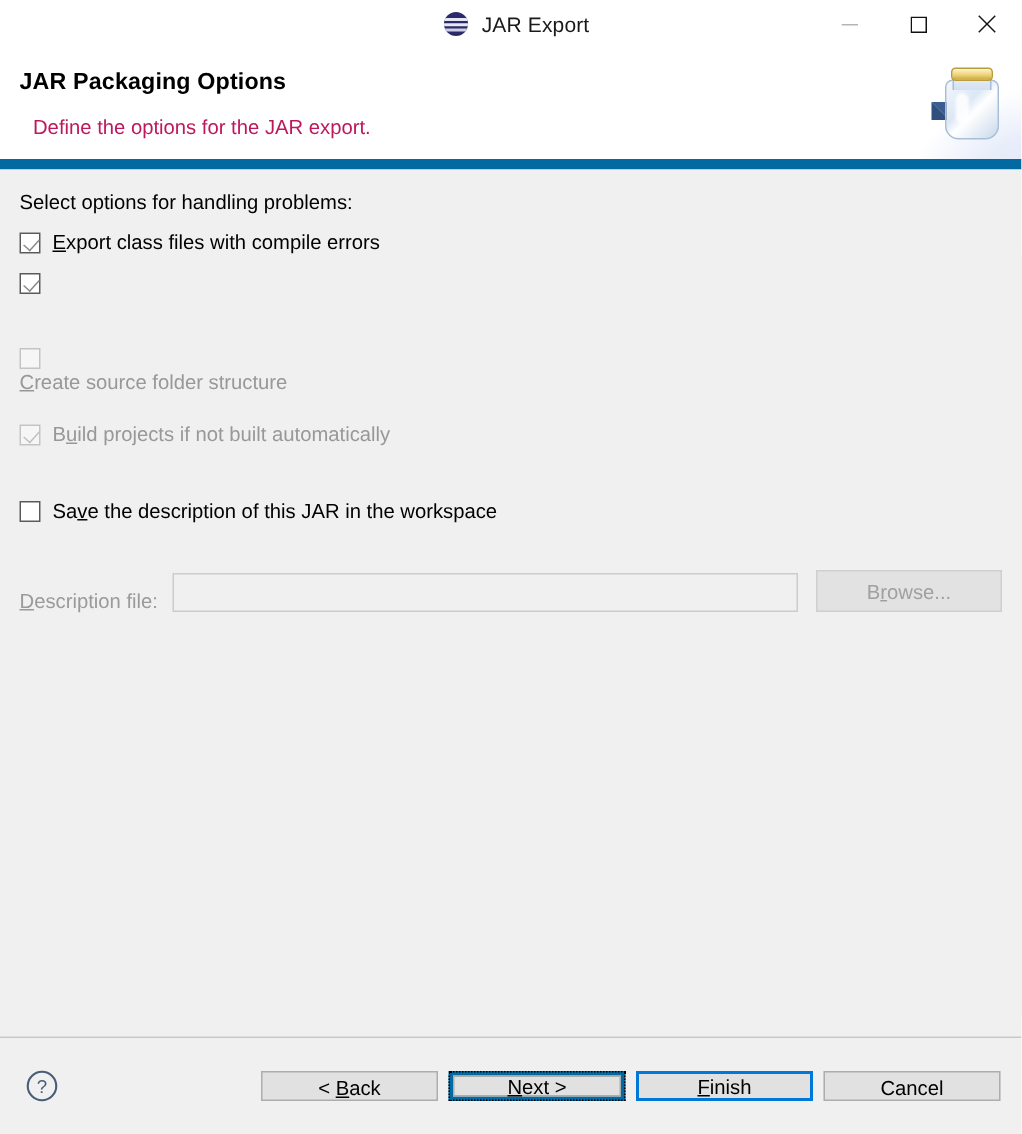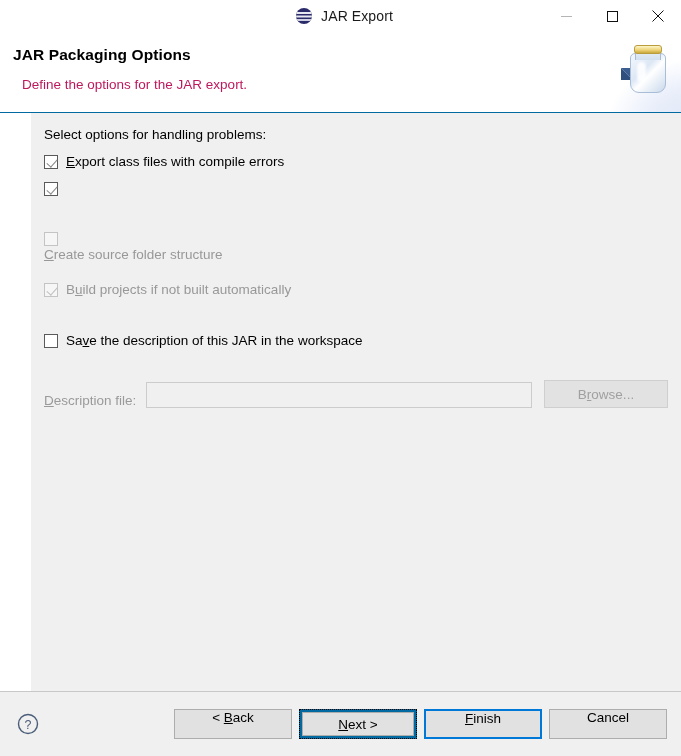--- a/index.html
+++ b/index.html
@@ -90,21 +90,21 @@
   .win-btn.min svg line { stroke: #b5b5b5; }
   .win-btn.max svg rect { stroke: #111111; }
   .win-btn.close svg line { stroke: #111111; }
 
   
   .header {
     flex: 0 0 81px;
     height: 81px;
     background: #ffffff;
     position: relative;
-    border-bottom: 1px solid #0369a1;
+    border-bottom: 7px solid #0369a1;
     padding: 14px 0 0 13px;
     overflow: hidden;
   }
   .header-title {
     font-size: 15.5px;
     font-weight: bold;
     color: #000000;
     letter-spacing: 0.1px;
   }
   .header-desc {
@@ -190,21 +190,20 @@
     border-bottom: 12px solid #2f4f7f;
     border-right: 12px solid transparent;
   }
 
   
   .content {
     flex: 1 1 auto;
     background: #f0f0f0;
     padding: 14px 13px 0 13px;
     position: relative;
-    margin-left: 31px;
   }
   .intro {
     font-size: 13.5px;
     color: #000000;
     margin-bottom: 11px;
   }
   .cb-row {
     display: flex;
     align-items: flex-start;
     margin-bottom: 6px;
@@ -303,28 +302,28 @@
   }
   .btn-group {
     position: absolute;
     right: 14px;
     display: flex;
     align-items: center;
     gap: 7px;
   }
   .btn {
     width: 118px;
-    height: 30px;
+    height: 20px;
     background: #e1e1e1;
     border: 1px solid #adadad;
     font-family: "Liberation Sans", sans-serif;
     font-size: 13.5px;
     color: #000000;
     display: flex;
-    align-items: flex-start;
+    align-items: flex-end;
     justify-content: center;
     padding: 0;
   }
   .btn.focus {
     border: 1px dotted #000000;
     outline: none;
     position: relative;
     background: #0369a1;
   }
   .btn.focus .inner {

